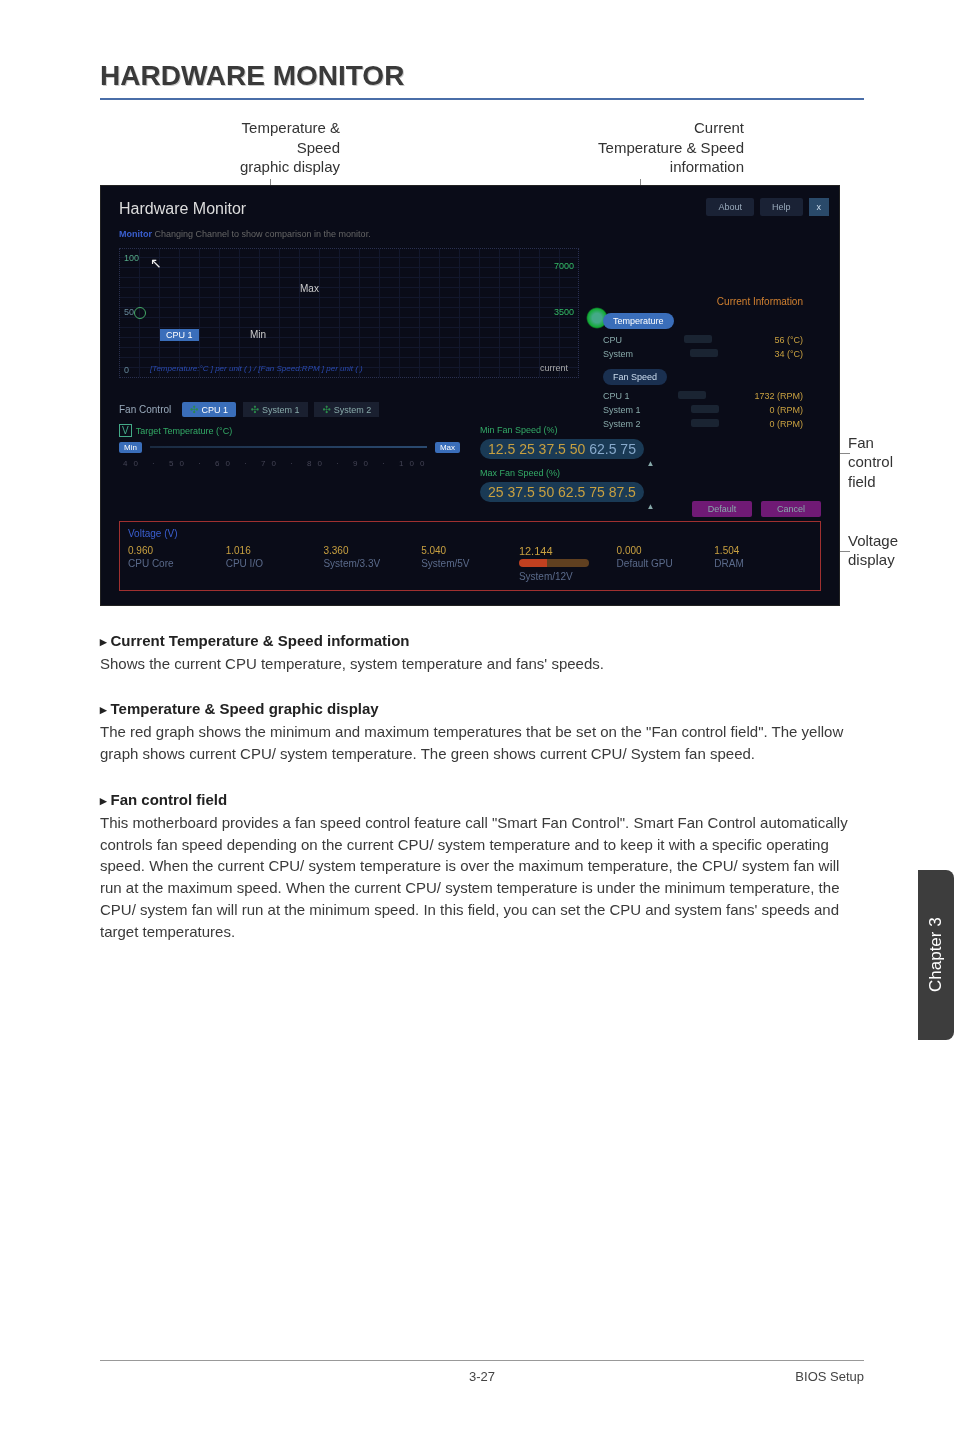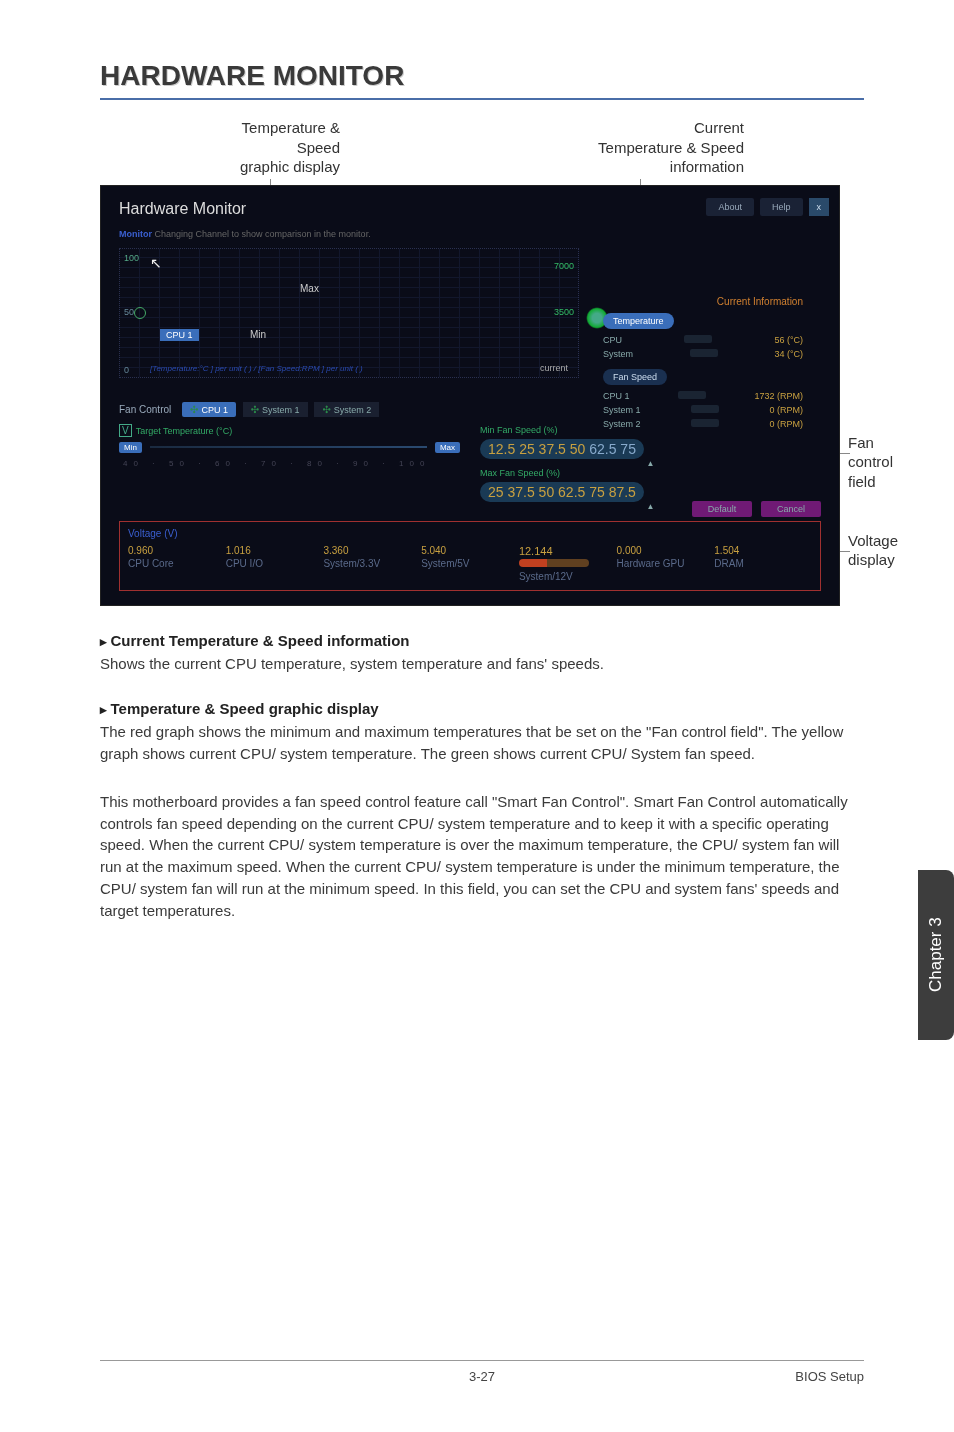--- a/index.html
+++ b/index.html
@@ -384,21 +384,21 @@
             <div class="v-val">5.040</div>
             <div class="v-lbl">System/5V</div>
           </div>
           <div class="v-cell">
             <div class="v-val v-big">12.144</div>
             <span class="v-gauge vg1"></span>
             <div class="v-lbl">System/12V</div>
           </div>
           <div class="v-cell">
             <div class="v-val">0.000</div>
-            <div class="v-lbl">Hardware GPU</div>
+            <div class="v-lbl">Default GPU</div>
           </div>
           <div class="v-cell">
             <div class="v-val">1.504</div>
             <div class="v-lbl">DRAM</div>
           </div>
         </div>
       </div>
     </div>
 
     <div class="callout" style="left:748px; top:248px">Fan<br>control field</div>
@@ -409,20 +409,21 @@
 
   <div class="section">
     <h3>Current Temperature &amp; Speed information</h3>
     <p>Shows the current CPU temperature, system temperature and fans' speeds.</p>
   </div>
   <div class="section">
     <h3>Temperature &amp; Speed graphic display</h3>
     <p>The red graph shows the minimum and maximum temperatures that be set on the "Fan control field".  The yellow graph shows current CPU/ system temperature. The green shows current CPU/ System fan speed.</p>
   </div>
   <div class="section">
+    <h3>Fan control field</h3>
     <p>This motherboard provides a fan speed control feature call "Smart Fan Control". Smart Fan Control automatically controls fan speed depending on the current CPU/ system temperature and to keep it with a specific operating speed. When the current CPU/ system temperature is over the maximum temperature, the CPU/ system fan will run at the maximum speed. When the current CPU/ system temperature is under the minimum temperature, the CPU/ system fan will run at the minimum speed. In this field, you can set the CPU and system fans' speeds and target temperatures.</p>
   </div>
 </div>
 
 <div class="side-tab">Chapter 3</div>
 
 <div class="footer">
   <span class="pg">3-27</span>
   <span class="sec">BIOS Setup</span>
 </div>

